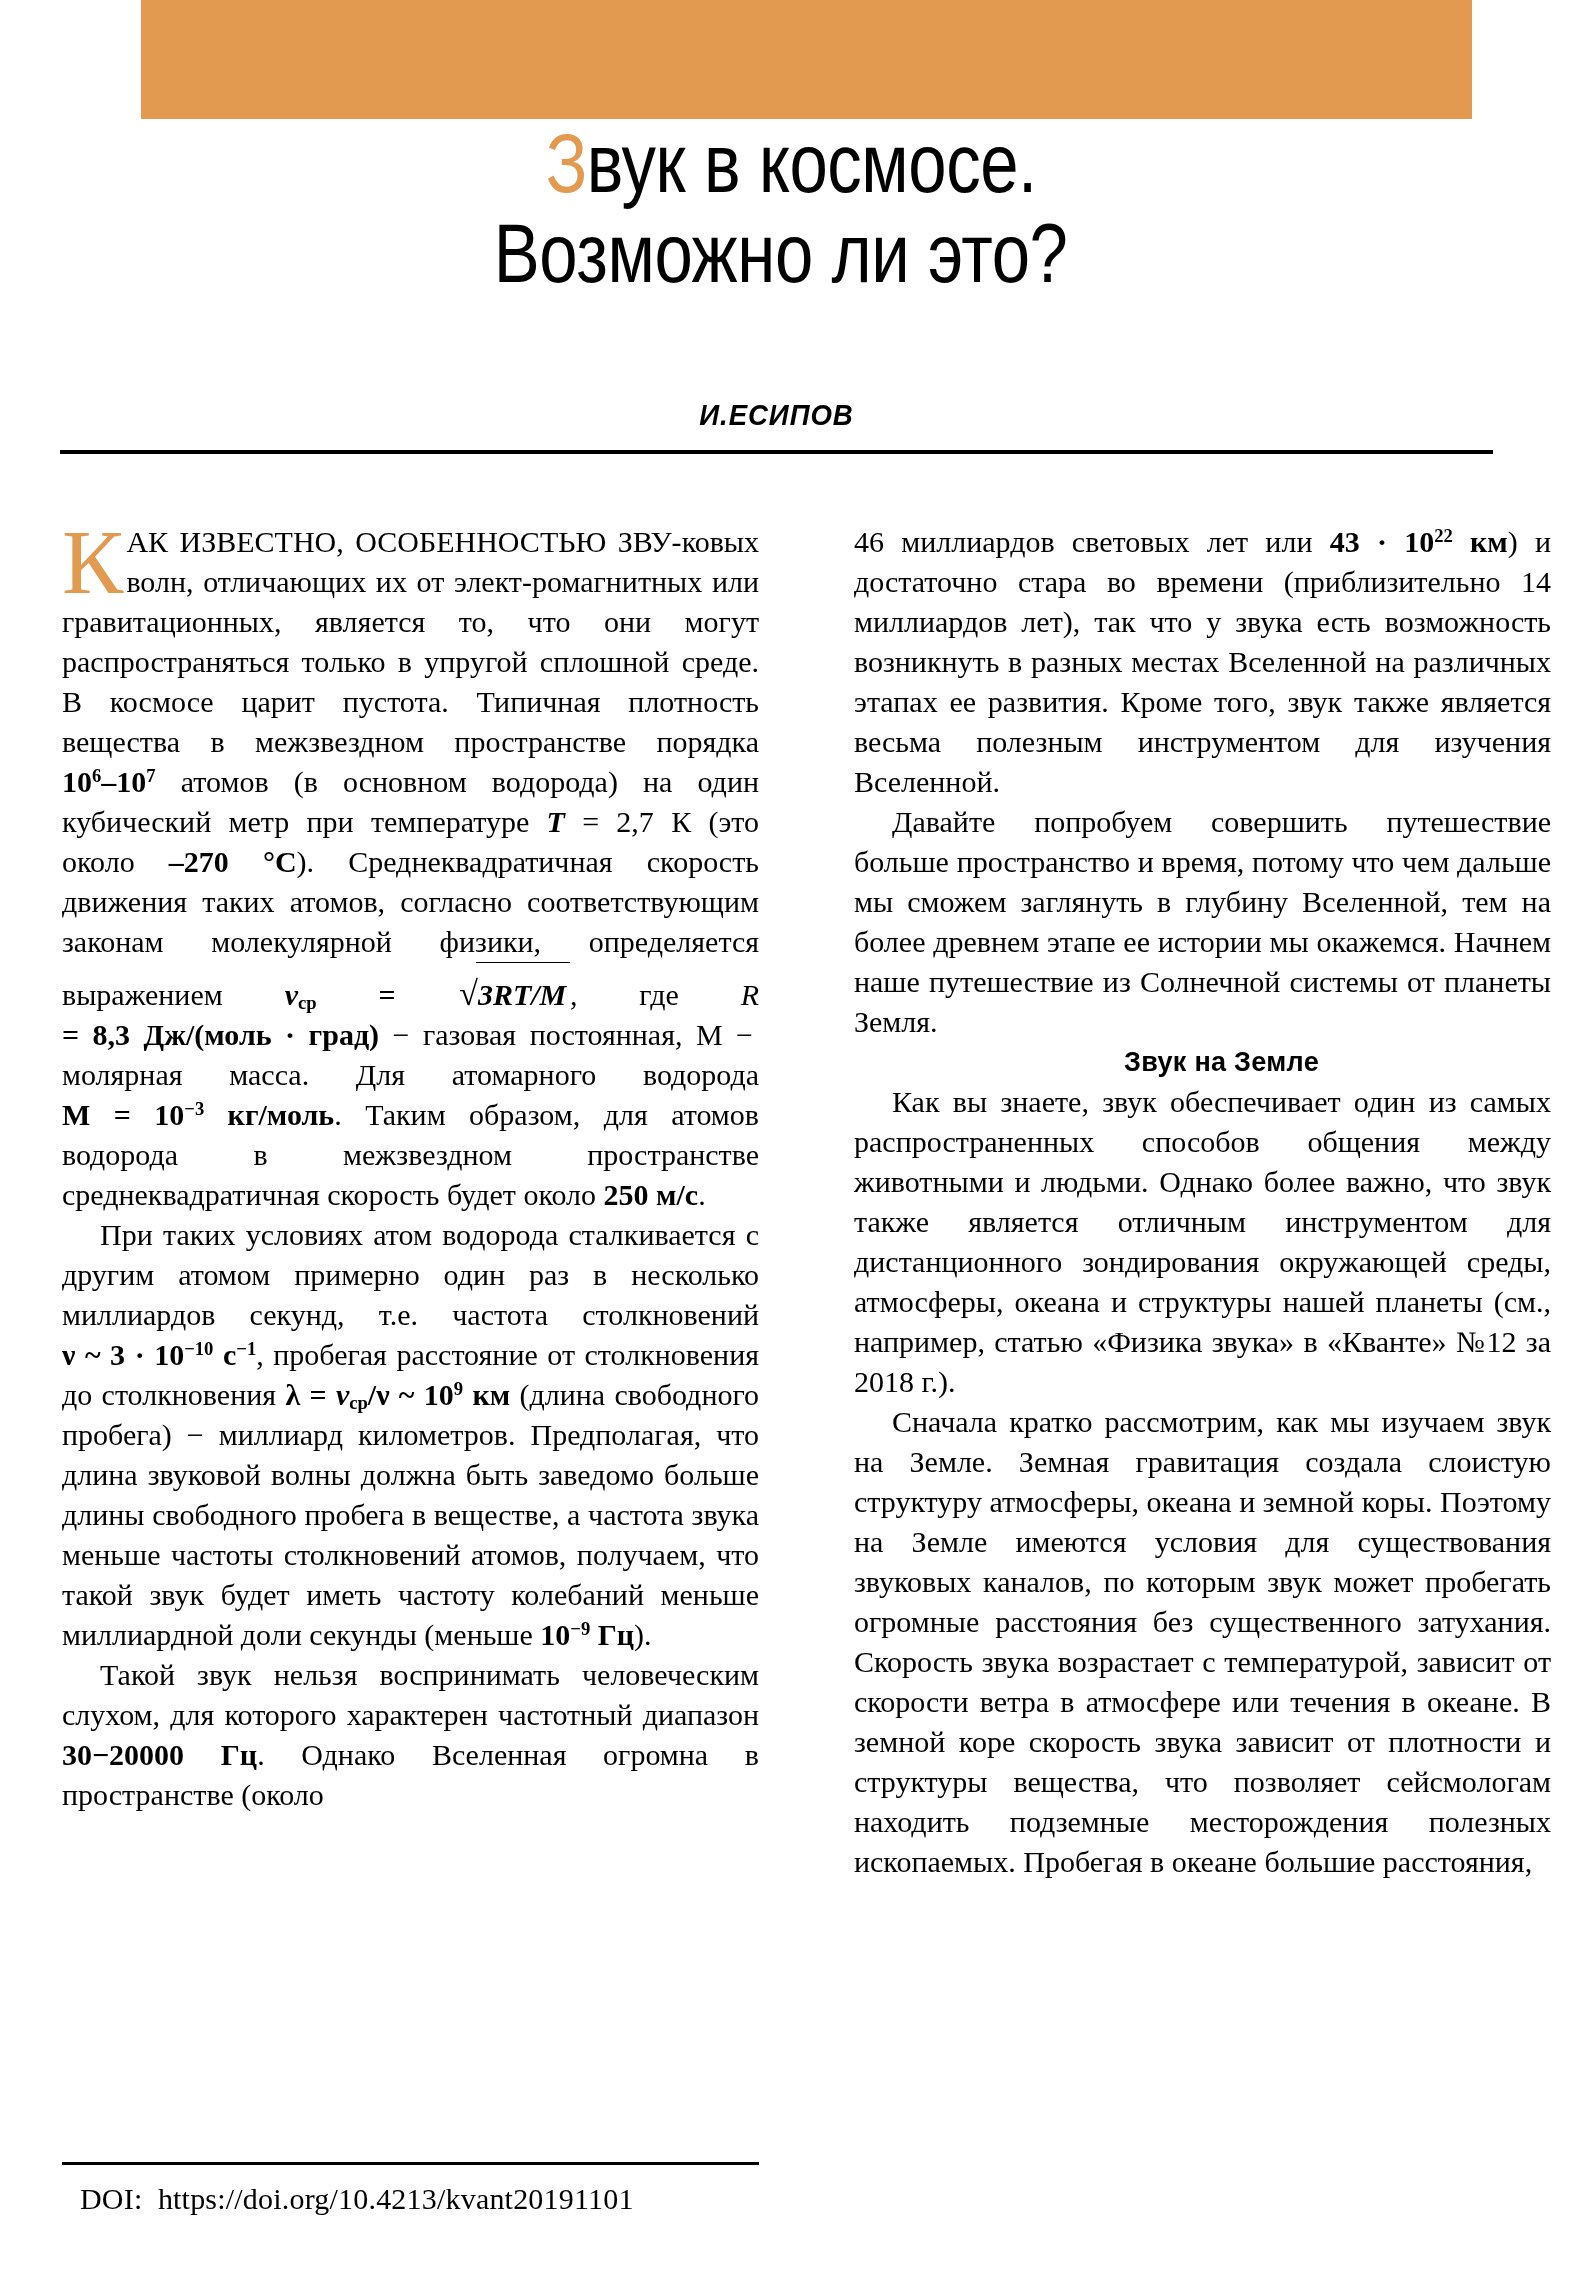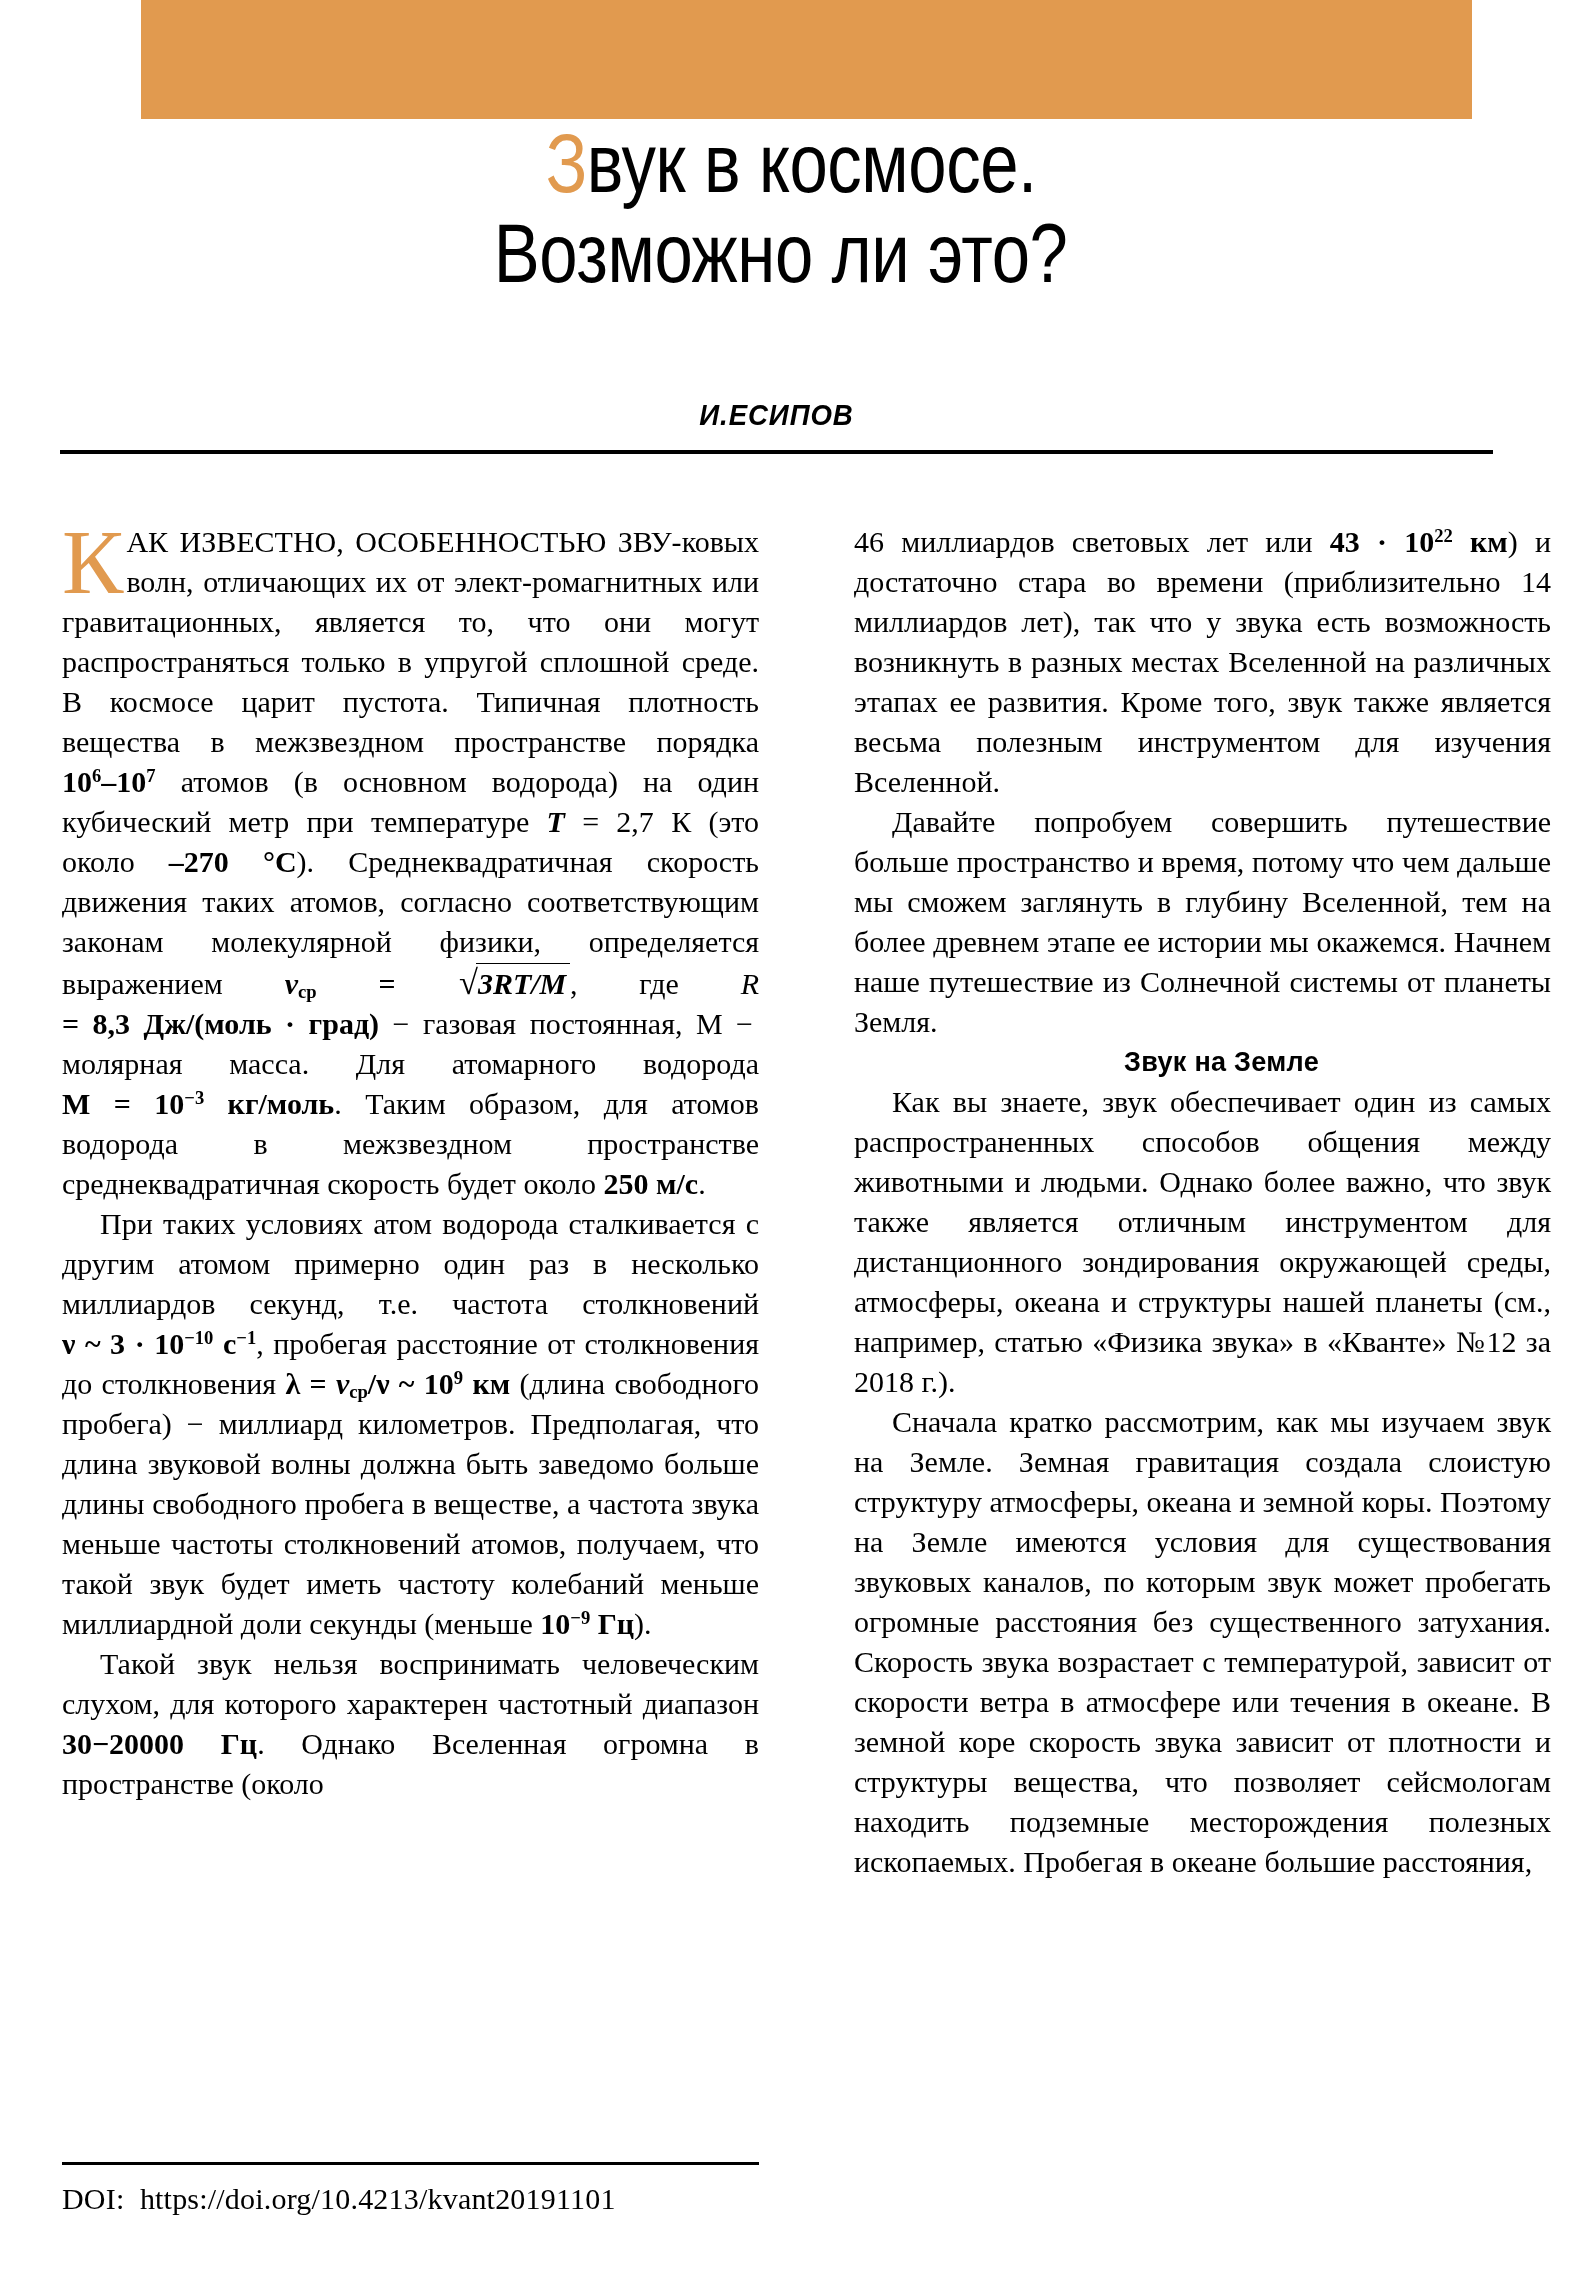--- a/index.html
+++ b/index.html
@@ -119,38 +119,38 @@
   sub { vertical-align: -0.22em; }
   sup { vertical-align: 0.52em; }
   .sqrt {
     display: inline-block;
     position: relative;
     padding-left: 0.05em;
   }
   .sqrt > .radical { font-size: 1.15em; }
   .sqrt > .rad-body {
     border-top: 1.6px solid #000;
-    padding: 0 0.12em 0 0.06em;
+    padding: 12px 0.12em 0 0.06em;
     display: inline-block;
     margin-left: -0.06em;
   }
   .nb { white-space: nowrap; font-weight: bold; }
 
   
   #doi-rule {
     position: absolute;
     left: 62px;
     top: 2162px;
     width: 697px;
     height: 3px;
     background: #000;
   }
   #doi-text {
     position: absolute;
-    left: 62px;
+    left: 80px;
     top: 2179px;
     width: 756px;
     font-size: 30px;
     line-height: 40px;
     letter-spacing: 0.2px;
   }
 </style>
 </head>
 <body>
 

